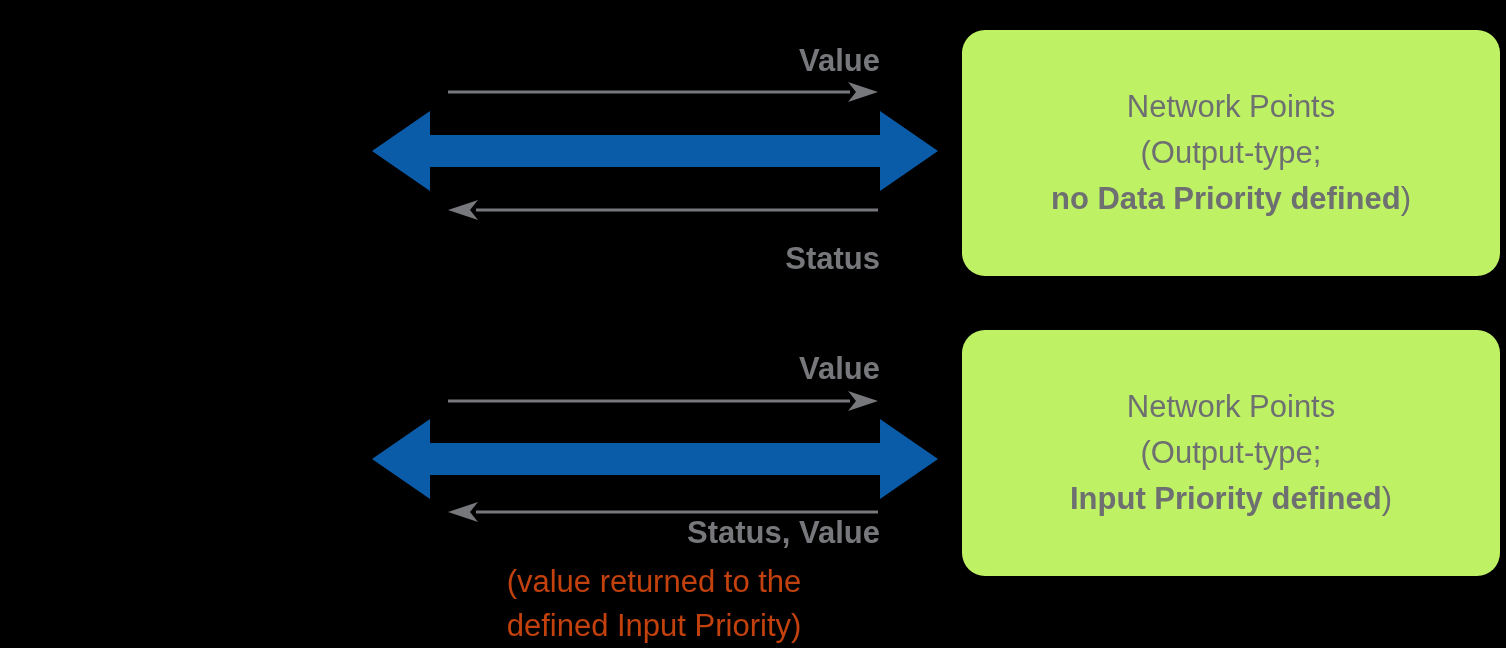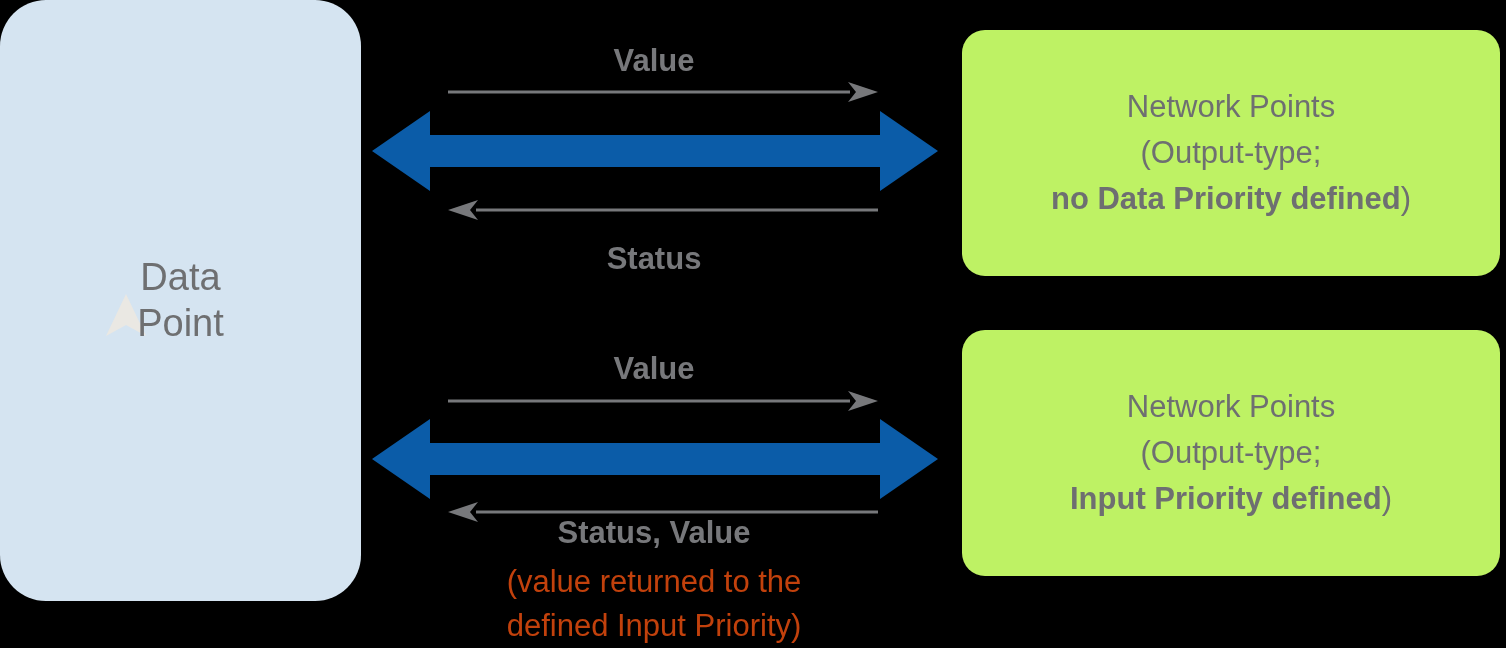--- a/index.html
+++ b/index.html
@@ -79,47 +79,40 @@
     left: 372px;
     width: 566px;
   }
 
   
   .flow-label {
     position: absolute;
     color: #77787b;
     font-weight: 700;
     font-size: 31px;
-    text-align: center;
+    text-align: right;
     white-space: nowrap;
   }
   .flow-sub {
     position: absolute;
     color: #c2410c;
     font-weight: 400;
     font-size: 31px;
     line-height: 1.42;
     text-align: center;
     white-space: pre-line;
     width: 560px;
   }
   .gray-arrow { position: absolute; }
 </style>
 </head>
 <body>
 
 <div id="canvas">
 
-  <div id="data-point-box" class="box">
-    <svg id="watermark-chevron" viewBox="0 0 44 46" aria-hidden="true">
-      <path d="M22 2 L42 44 L22 33 L2 44 Z" fill="#eae8e3"></path>
-    </svg>
-    <div id="data-point-label">Data
-Point</div>
-  </div>
 
   <div id="np-box-top" class="box np-box">
     <div class="np-text">
       <span>Network Points</span><br>
       <span>(Output-type;</span><br>
       <span class="bold">no Data Priority defined</span><span>)</span>
     </div>
   </div>
 
   <div id="np-box-bot" class="box np-box">

